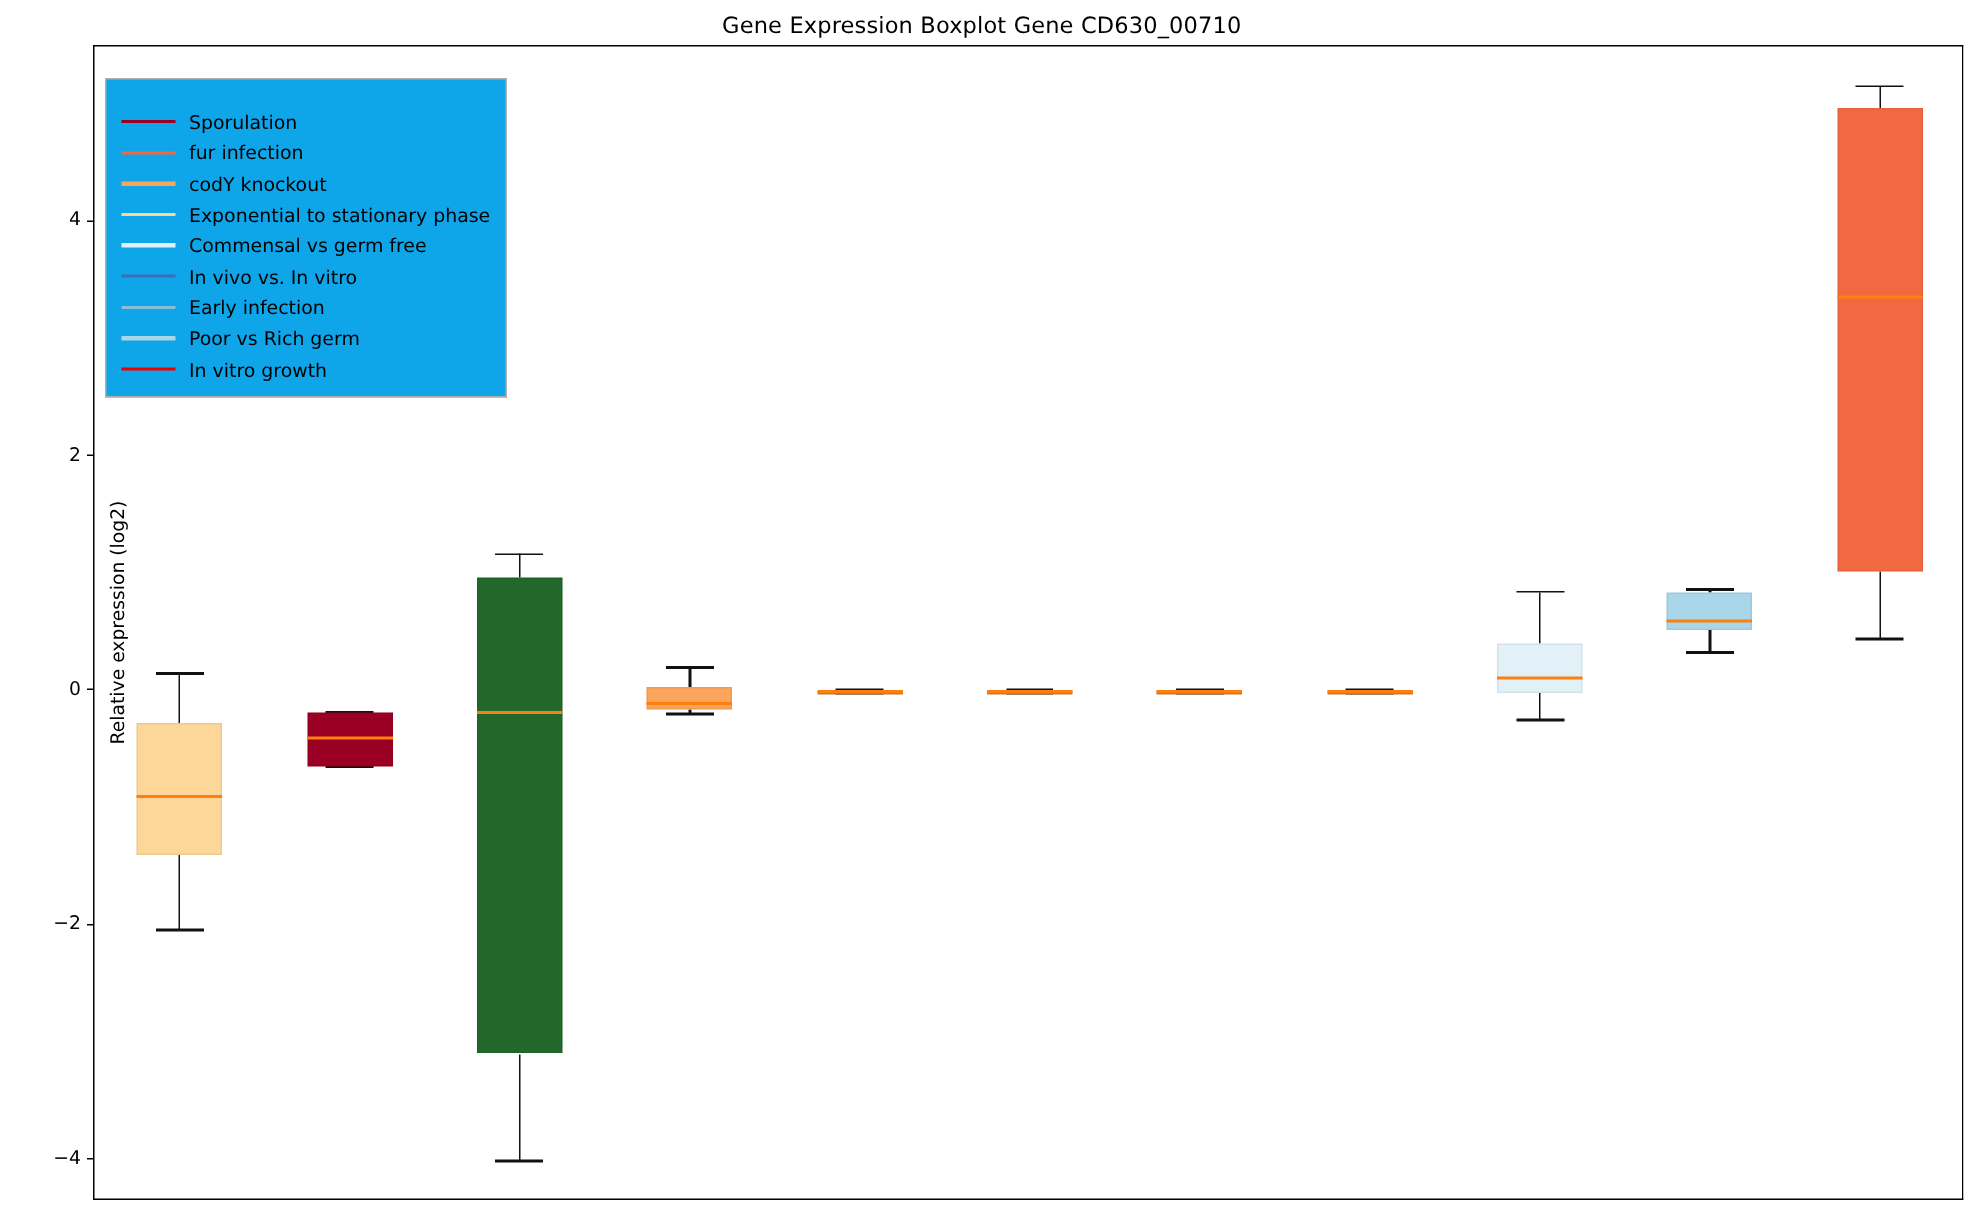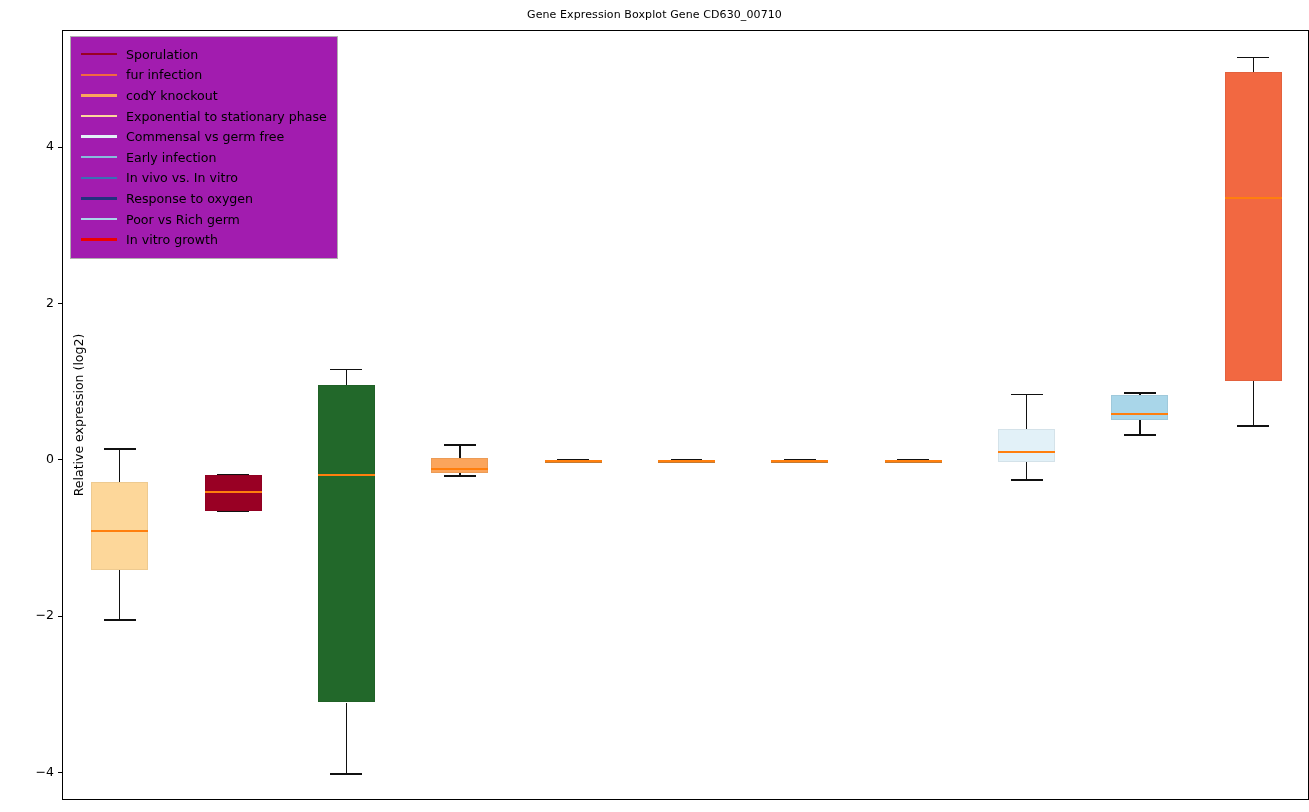--- a/index.html
+++ b/index.html
@@ -23,21 +23,21 @@
     background: #ffffff;
   }
 
   
   #chart-title {
     position: absolute;
     left: 0;
     top: 8px;
     width: 1309px;
     text-align: center;
-    font-size: 11px;
+    font-size: 15px;
     color: #000000;
     letter-spacing: 0.1px;
   }
 
   
   #axes {
     position: absolute;
     left: 62px;
     top: 30px;
     width: 1247px;
@@ -139,24 +139,24 @@
     left: 22%;
     width: 56%;
     height: 1.8px;
     background: #111111;
   }
 
   
   #legend {
     position: absolute;
     left: 70px;
-    top: 36px;
-    background: #a21caf;
+    top: 52px;
+    background: #0ea5e9;
     border: 1px solid #b0b0b0;
-    padding: 7px 10px 8px 6px;
+    padding: 18px 10px 8px 6px;
     box-sizing: border-box;
   }
   .legend-row {
     display: flex;
     align-items: center;
     height: 20.6px;
   }
   .legend-swatch {
     width: 36px;
     height: 2.4px;
@@ -312,32 +312,28 @@
       </div>
       <div class="legend-row">
         <span class="legend-swatch" style="background: rgb(253, 215, 154);"></span>
         <span class="legend-text">Exponential to stationary phase</span>
       </div>
       <div class="legend-row">
         <span class="legend-swatch" style="background: rgb(226, 241, 248);"></span>
         <span class="legend-text">Commensal vs germ free</span>
       </div>
       <div class="legend-row">
+        <span class="legend-swatch" style="background: rgb(58, 112, 182);"></span>
+        <span class="legend-text">In vivo vs. In vitro</span>
+      </div>
+      <div class="legend-row">
         <span class="legend-swatch" style="background: rgb(134, 188, 220);"></span>
         <span class="legend-text">Early infection</span>
       </div>
       <div class="legend-row">
-        <span class="legend-swatch" style="background: rgb(58, 112, 182);"></span>
-        <span class="legend-text">In vivo vs. In vitro</span>
-      </div>
-      <div class="legend-row">
-        <span class="legend-swatch" style="background: rgb(35, 48, 126);"></span>
-        <span class="legend-text">Response to oxygen</span>
-      </div>
-      <div class="legend-row">
         <span class="legend-swatch" style="background: rgb(169, 214, 233);"></span>
         <span class="legend-text">Poor vs Rich germ</span>
       </div>
       <div class="legend-row">
         <span class="legend-swatch" style="background: rgb(238, 0, 0);"></span>
         <span class="legend-text">In vitro growth</span>
       </div>
     </div>
 
 </div>

